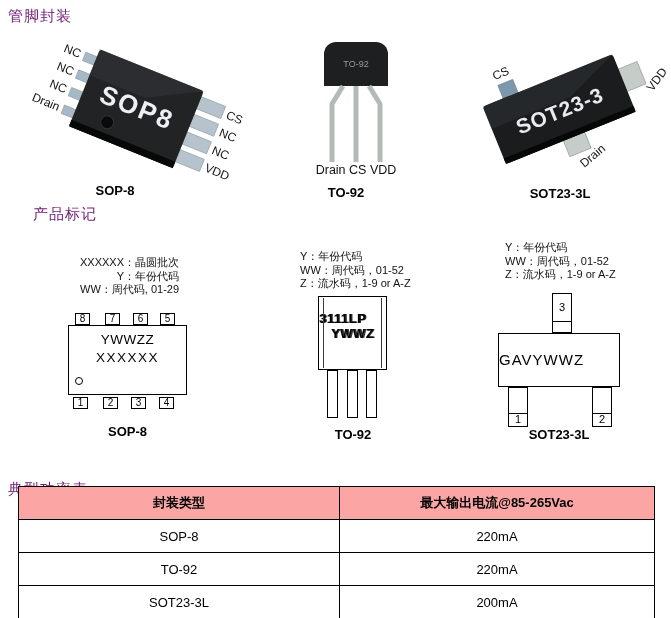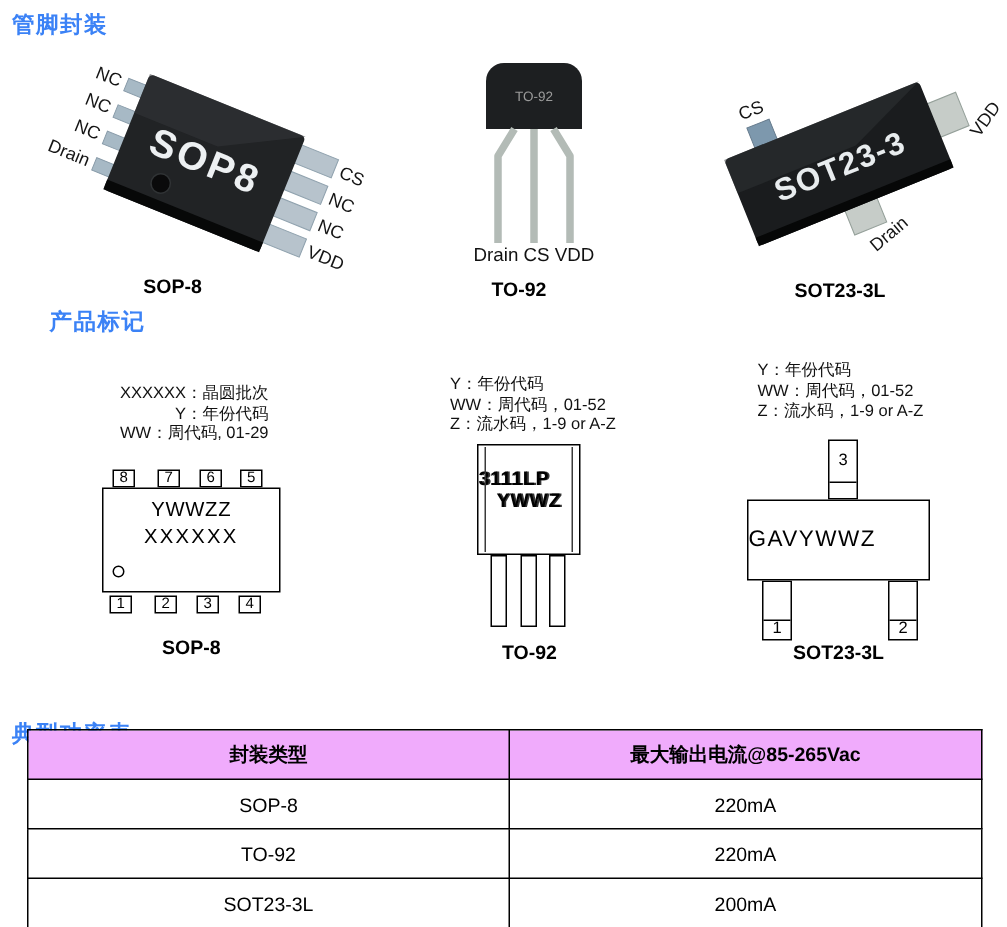--- a/index.html
+++ b/index.html
@@ -1,40 +1,40 @@
 <!DOCTYPE html>
 <html><head>
 <meta charset="utf-8">
 <style>
   html,body{margin:0;padding:0;background:#fff;}
   .page{position:relative;width:671px;height:618px;background:#fff;overflow:hidden;
         font-family:"Liberation Sans","DejaVu Sans",sans-serif;color:#000;}
   .abs{position:absolute;}
-  .heading{font-size:15px;font-weight:700;color:#3b82f6;letter-spacing:1px;}
+  .heading{font-size:15px;font-weight:400;color:#701a75;letter-spacing:1px;}
   .pkg-label{font-weight:700;font-size:13px;text-align:center;color:#000;}
   .legend{font-size:11px;line-height:13.5px;color:#111;white-space:nowrap;}
   
   .mark-box{border:1px solid #000;background:#fff;box-sizing:border-box;}
   .pinbox{position:absolute;width:15px;height:12px;border:1px solid #000;box-sizing:border-box;
           font-size:10px;text-align:center;line-height:10px;background:#fff;}
   .sop8-line{text-align:center;font-size:13.5px;letter-spacing:.5px;line-height:18px;}
   .dot{position:absolute;width:8px;height:8px;border:1.2px solid #000;border-radius:50%;box-sizing:border-box;}
   
   .dbl{font-weight:700;letter-spacing:.5px;text-shadow:1.3px 0 0 rgba(0,0,0,.8);}
   .to92-lead{position:absolute;width:11px;height:48px;border:1px solid #000;box-sizing:border-box;background:#fff;}
   .innerline{position:absolute;top:1px;bottom:1px;width:1px;background:#3a3a3a;}
   
   .sot-pin{position:absolute;width:20px;height:40px;border:1px solid #000;box-sizing:border-box;background:#fff;
            font-size:11px;text-align:center;}
   .sot-div{position:absolute;left:0;right:0;height:1px;background:#000;}
   
   table.power{border-collapse:collapse;width:637px;table-layout:fixed;border:1.5px solid #000;}
   table.power td,table.power th{border:1px solid #000;height:30px;text-align:center;
         font-size:13px;font-family:"Liberation Sans","DejaVu Sans",sans-serif;}
-  table.power th{background:#f0abfc;font-weight:700;}
+  table.power th{background:#fca5a5;font-weight:700;}
   svg{overflow:visible;}
   svg text{font-family:"Liberation Sans","DejaVu Sans",sans-serif;}
 </style>
 </head>
 <body>
 
 <div class="page">
 
   <div class="abs heading" style="left:8px;top:7px;">管脚封装</div>
 

